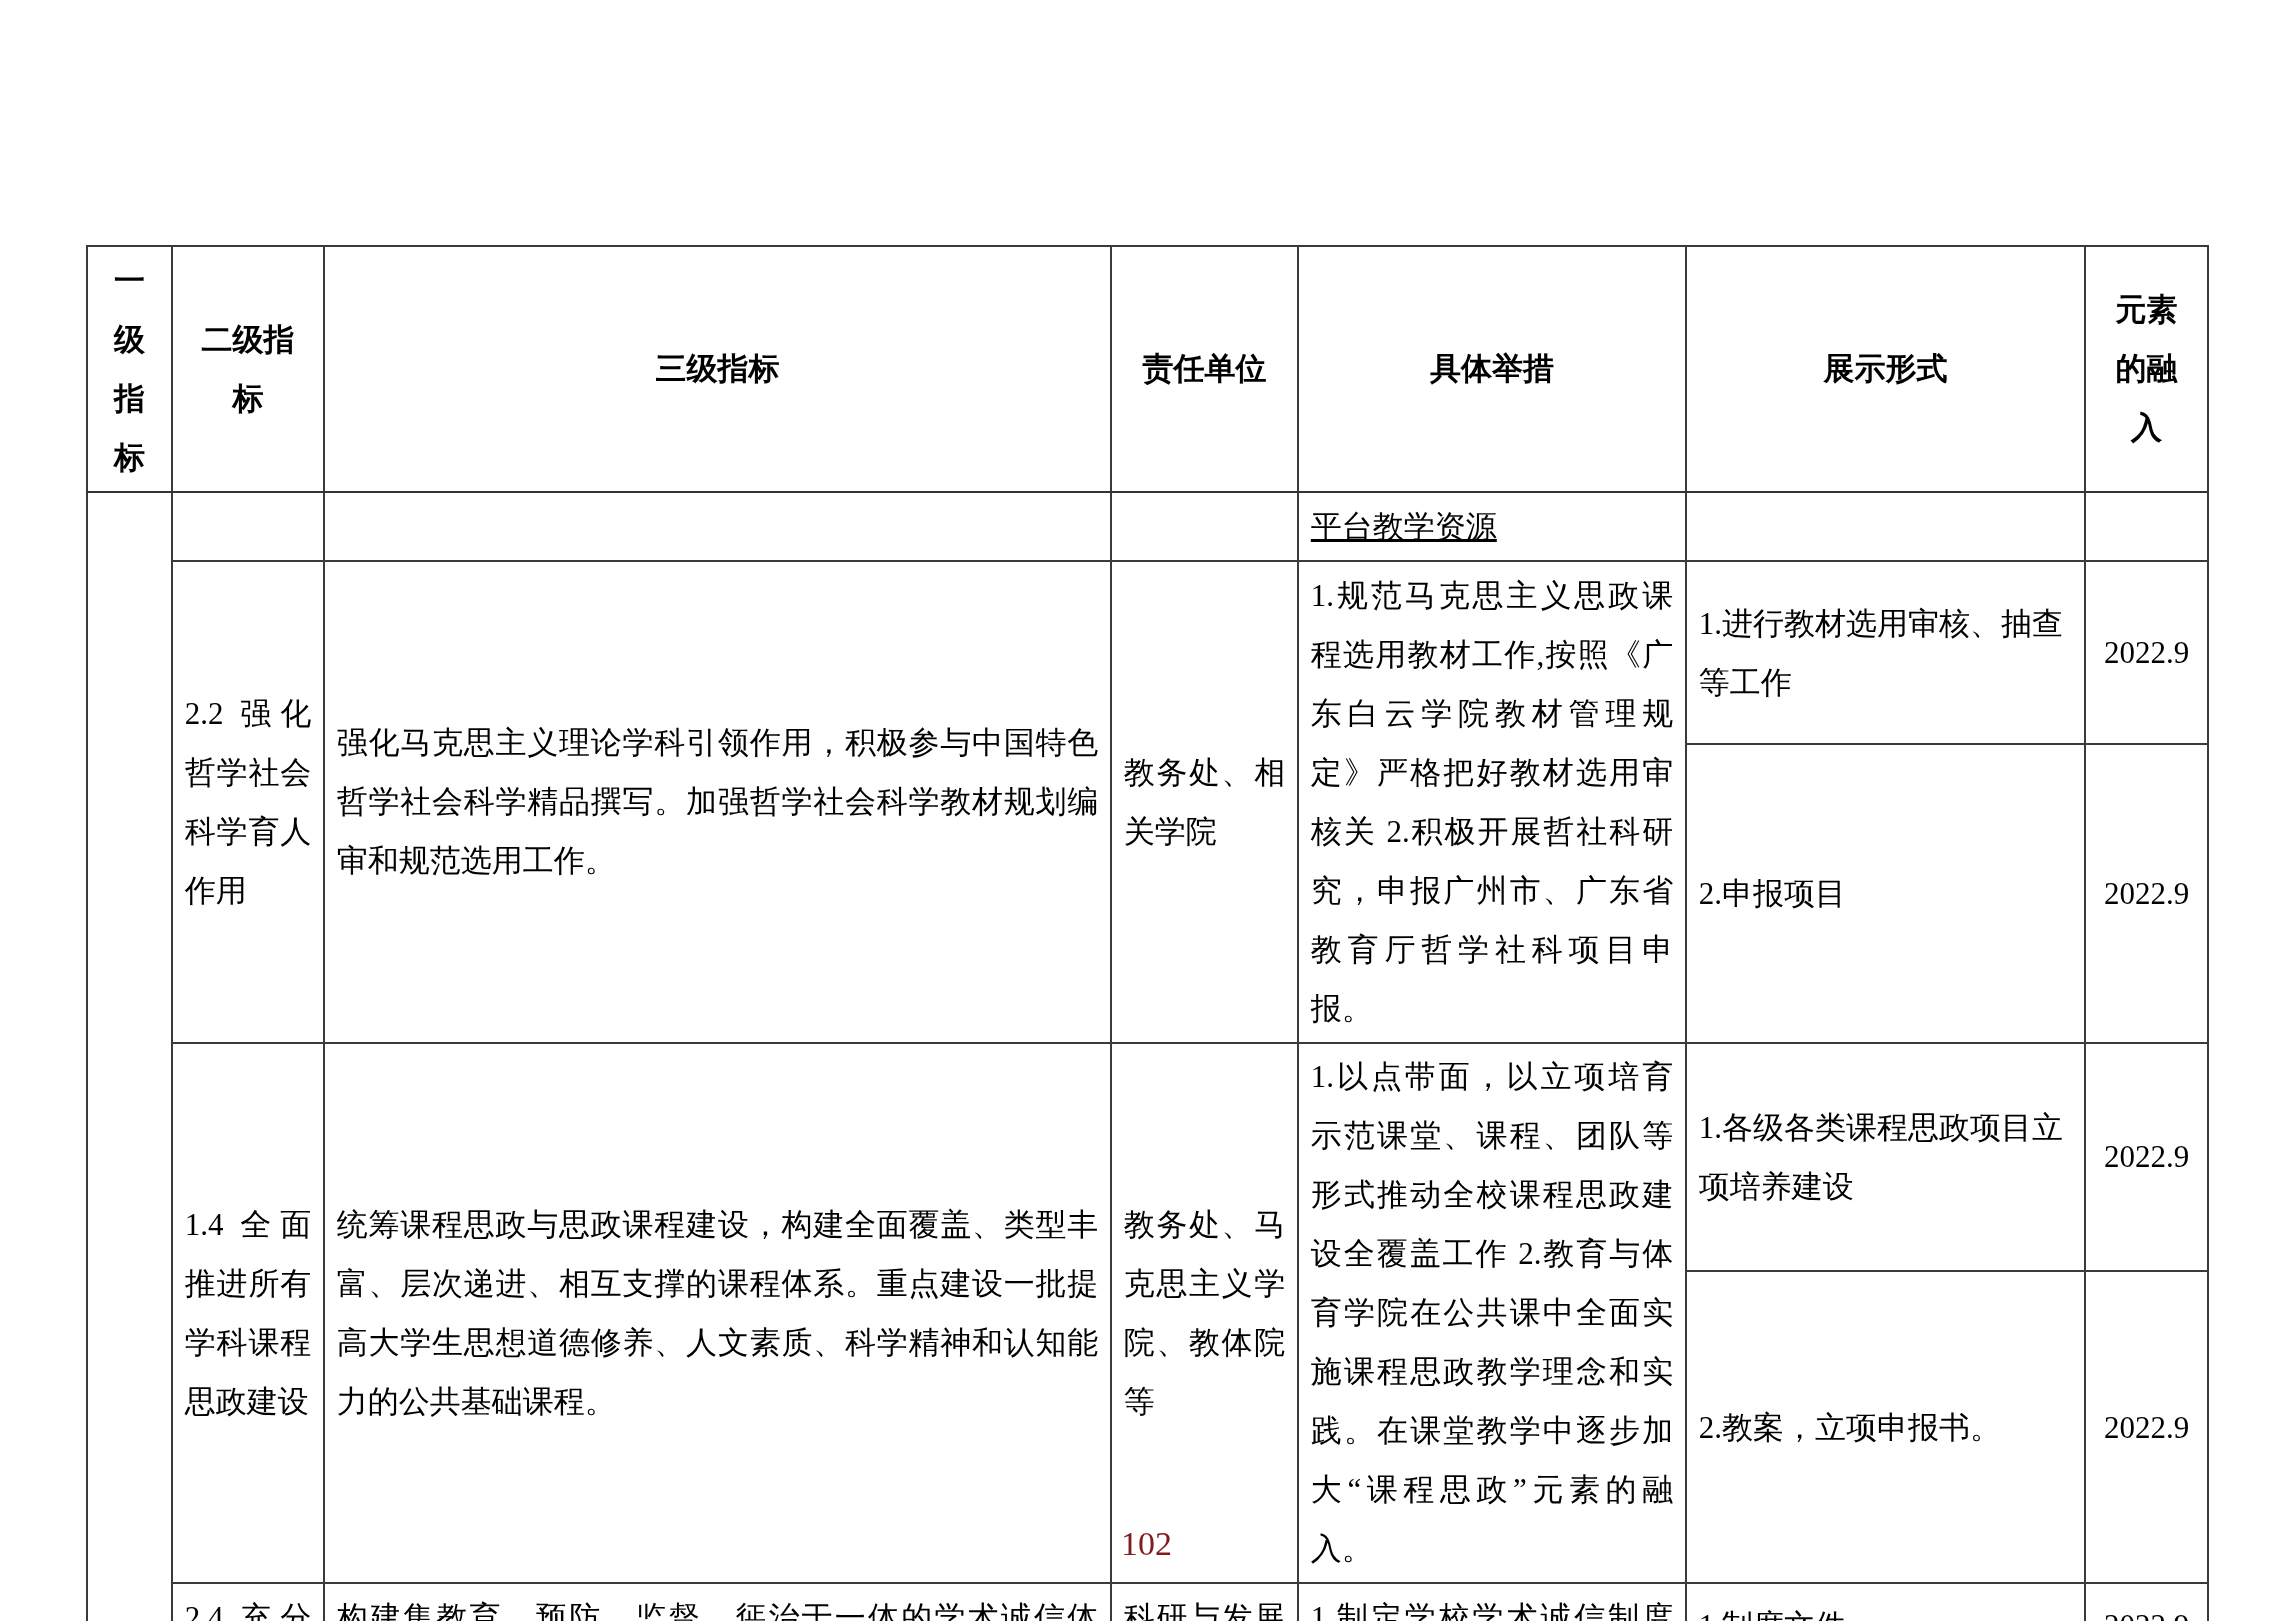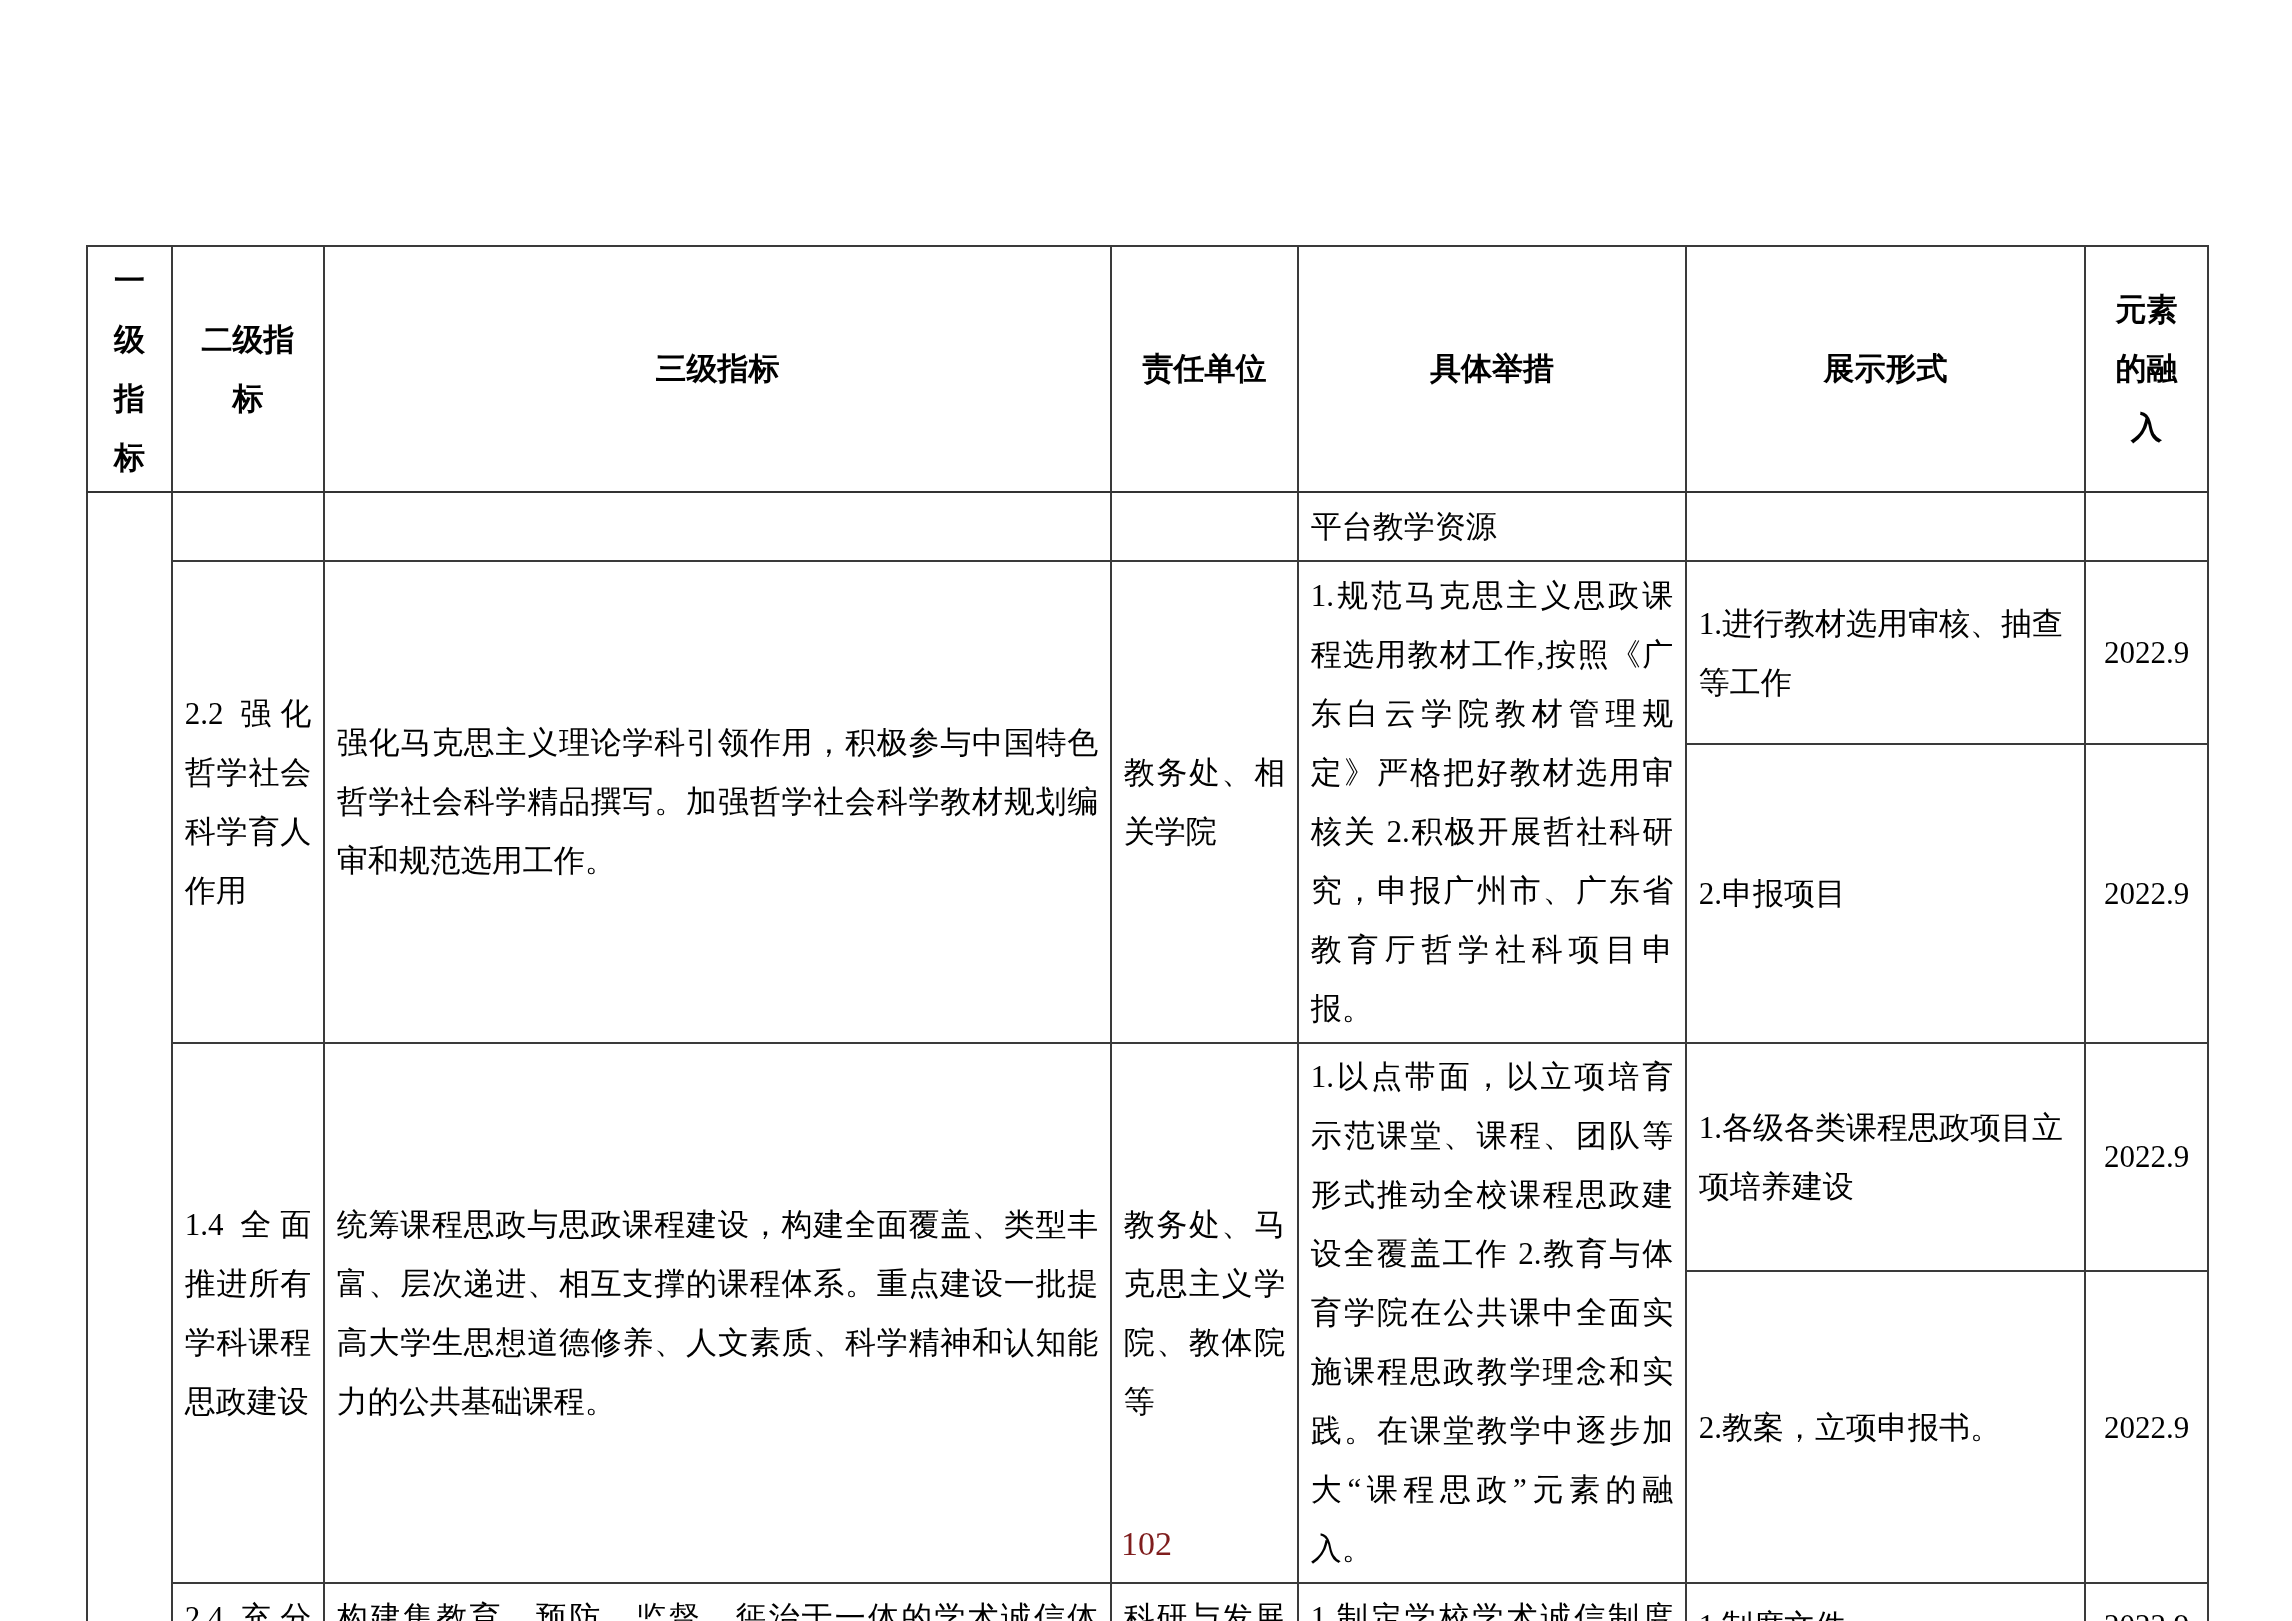--- a/index.html
+++ b/index.html
@@ -33,21 +33,21 @@
   .w2{max-width:2.35em;margin:0 auto;word-break:break-all;text-align:center;}
   
   .c-secondary{text-align:justify;text-justify:inter-character;word-break:break-all;padding:3.9px 17.6px 3.9px 11.8px;border-radius:16px;}
   .c-tertiary{text-align:justify;text-justify:inter-character;word-break:break-all;padding:3.9px 15.7px;}
   .c-unit{text-align:justify;text-justify:inter-character;word-break:break-all;padding:3.9px 9.8px;}
   .c-measures{text-align:justify;text-justify:inter-character;word-break:break-all;padding:3.9px 9.8px;}
   .c-form{text-align:left;word-break:break-all;padding:3.9px 9.8px;}
   .c-time{text-align:center;padding:3.9px 2px;}
   
   .r-h{height:170px;}
-  .r-0{height:69px;}
+  .r-0{height:69px;text-decoration:underline;}
   .r-22a{height:128px;}
   .r-22b{height:208px;}
   .r-23a{height:160px;}
   .r-23b{height:219px;}
   .r-24a{height:73px;}
   .r-24b{height:90px;}
   .pageno{
     position:absolute;left:0;right:0;top:1525px;
     text-align:center;font-size:34px;color:#7f1d1d;
   }

